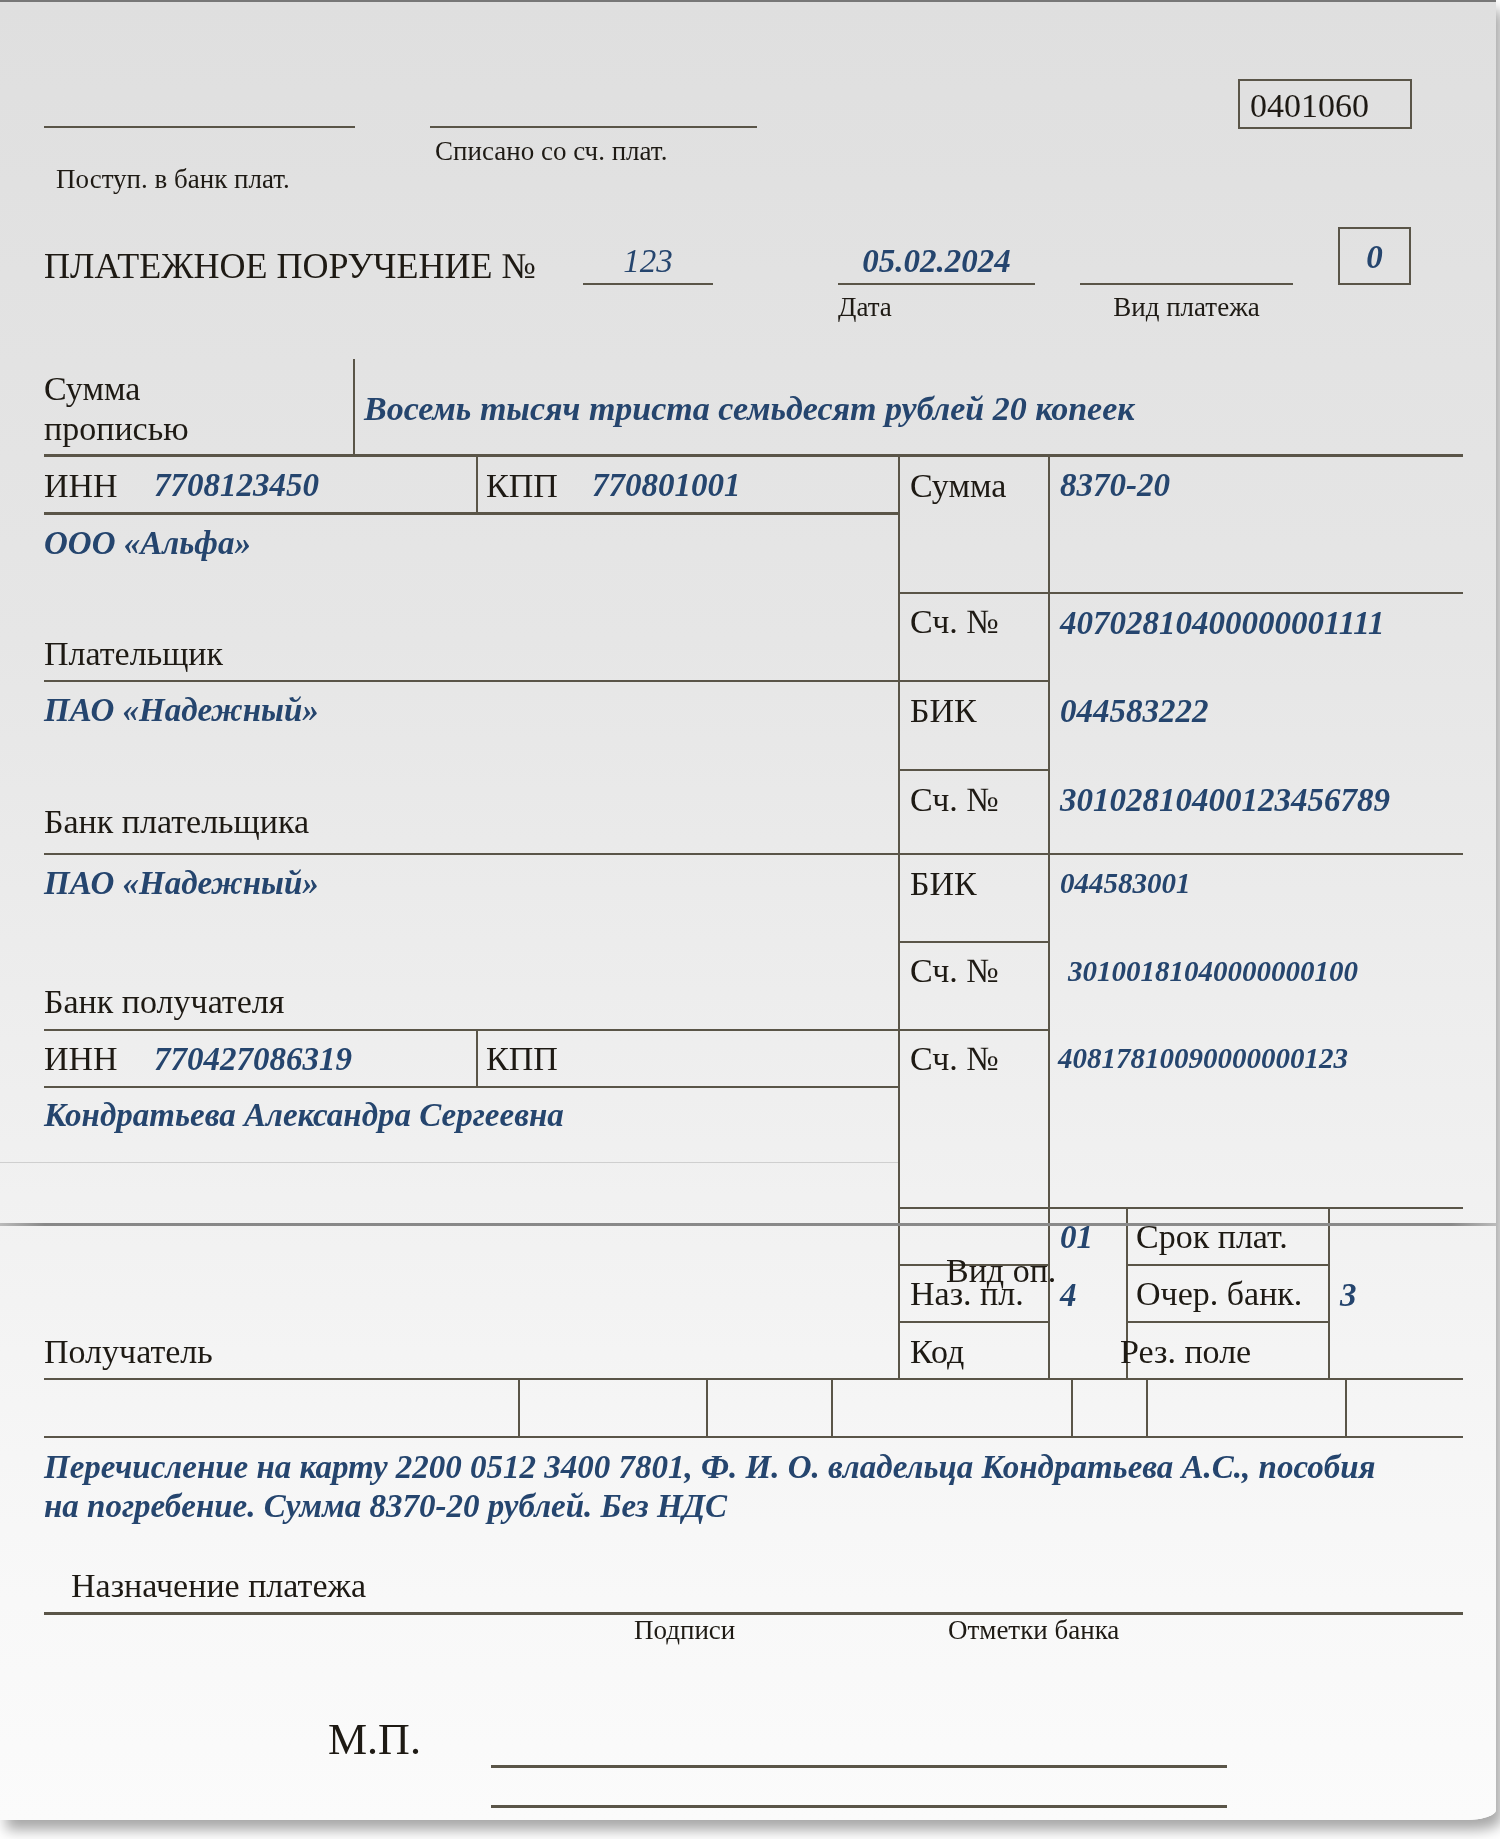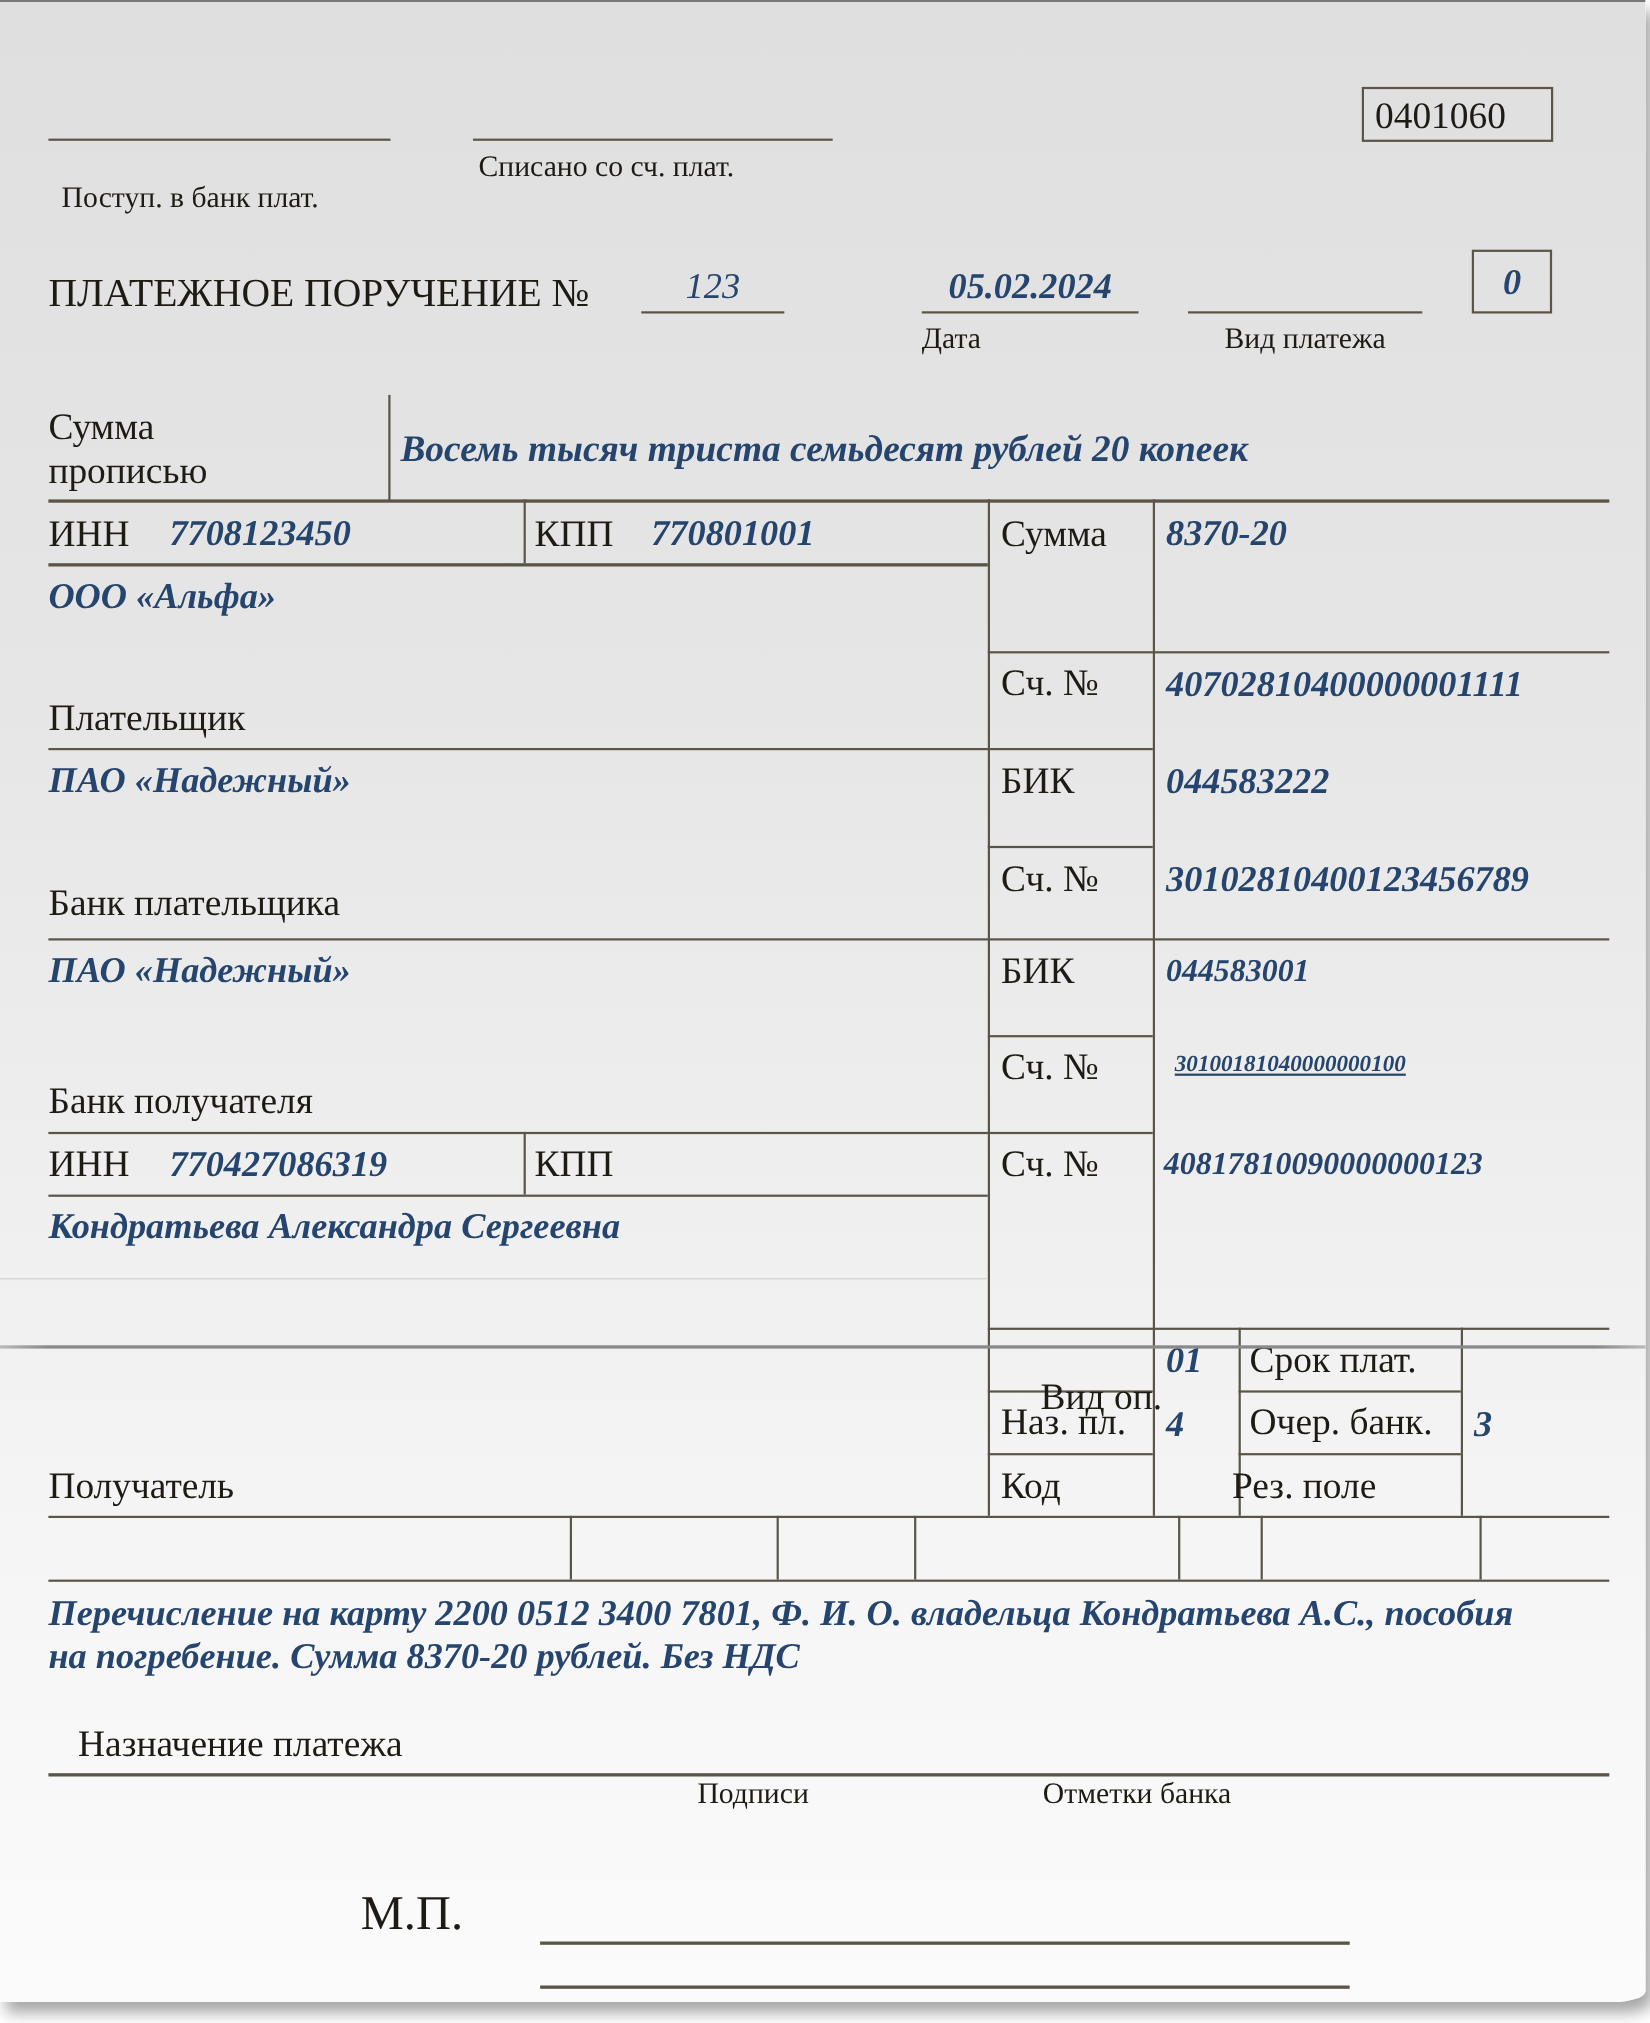--- a/index.html
+++ b/index.html
@@ -102,21 +102,21 @@
   <div class="lbl" style="left:910px;top:692px;">БИК</div>
   <div class="val valb" style="left:1060px;top:693px;">044583222</div>
   <div class="lbl" style="left:910px;top:781px;">Сч. №</div>
   <div class="val valb" style="left:1060px;top:782px;">30102810400123456789</div>
 
   <div class="val valb" style="left:44px;top:865px;">ПАО «Надежный»</div>
   <div class="lbl" style="left:44px;top:983px;">Банк получателя</div>
   <div class="lbl" style="left:910px;top:865px;">БИК</div>
   <div class="val valb" style="left:1060px;top:867px;font-size:29px;">044583001</div>
   <div class="lbl" style="left:910px;top:952px;">Сч. №</div>
-  <div class="val valb" style="left:1068px;top:955px;font-size:21px;text-decoration:underline;">30100181040000000100</div>
+  <div class="val valb" style="left:1068px;top:955px;font-size:29px;">30100181040000000100</div>
 
   <div class="lbl" style="left:44px;top:1040px;">ИНН</div>
   <div class="val valb" style="left:154px;top:1041px;">770427086319</div>
   <div class="lbl" style="left:486px;top:1040px;">КПП</div>
   <div class="val valb" style="left:592px;top:1041px;"></div>
   <div class="val valb" style="left:44px;top:1097px;">Кондратьева Александра Сергеевна</div>
   <div class="lbl" style="left:44px;top:1333px;">Получатель</div>
   <div class="lbl" style="left:910px;top:1040px;">Сч. №</div>
   <div class="val valb" style="left:1058px;top:1042px;font-size:29px;">40817810090000000123</div>
 

